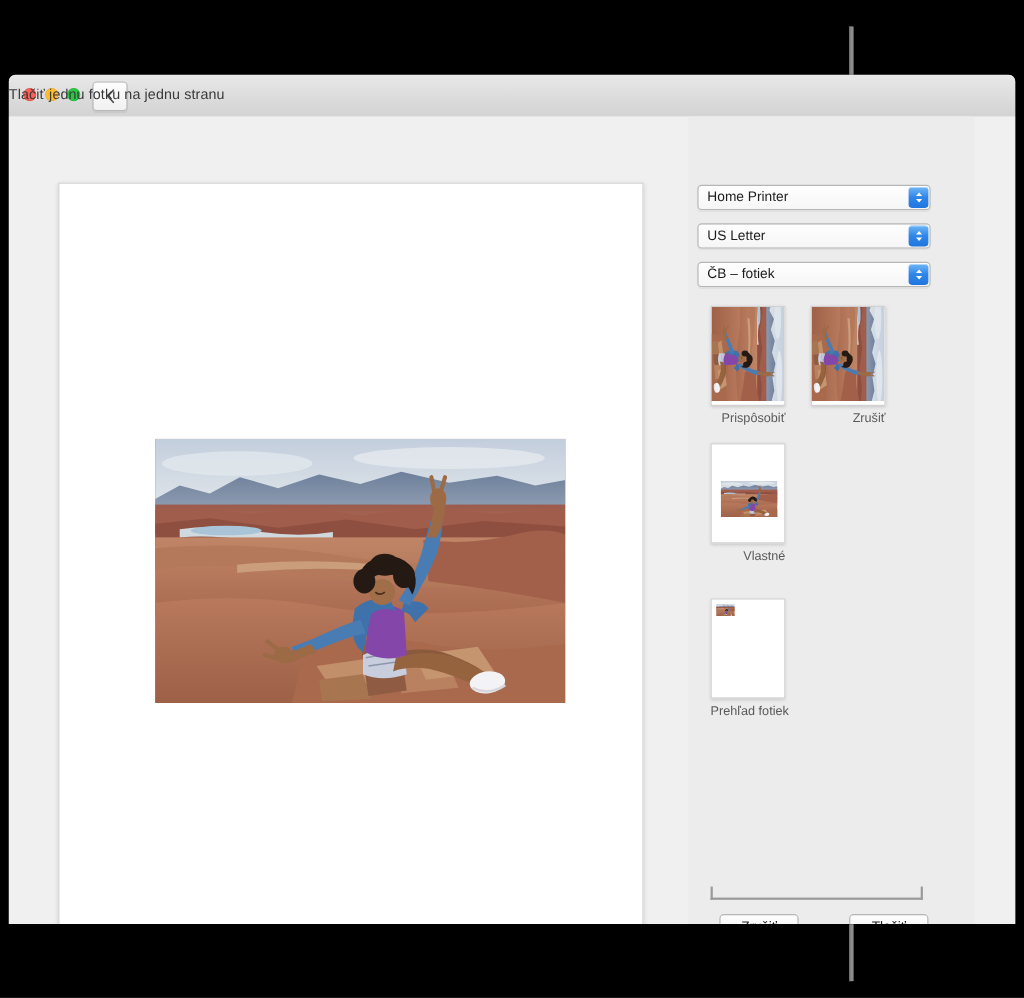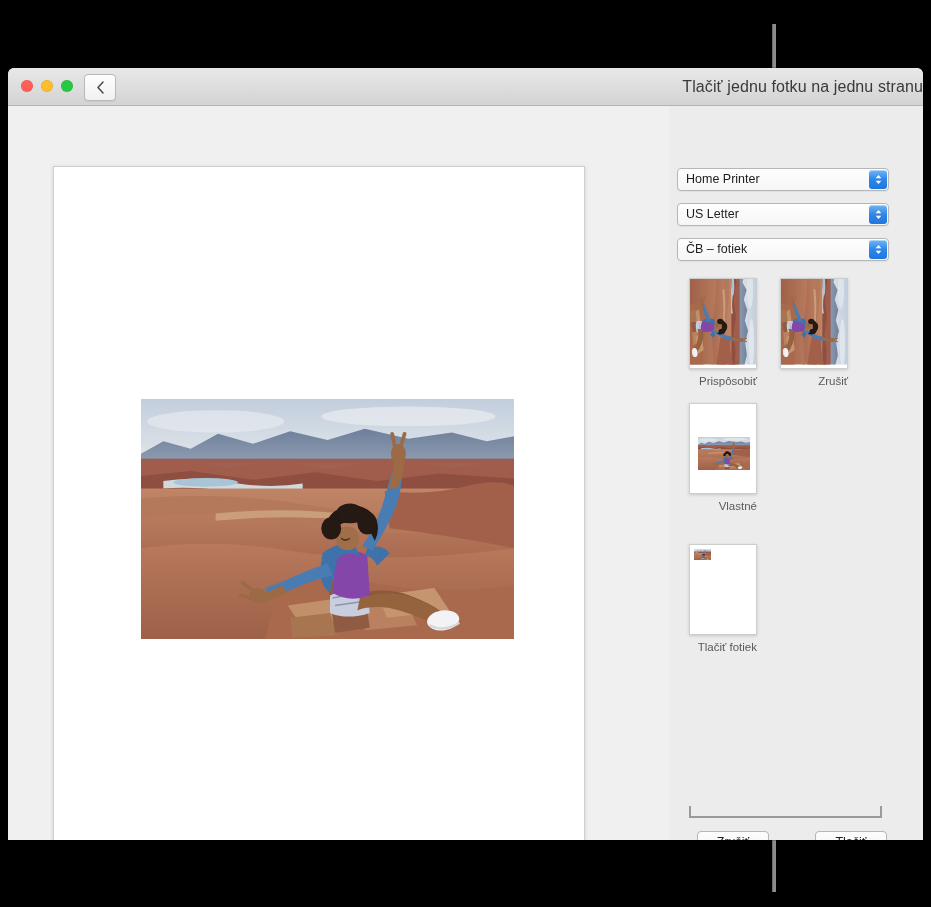--- a/index.html
+++ b/index.html
@@ -21,35 +21,35 @@
   .traffic{position:absolute;left:13px;top:12px;display:flex;gap:8px;}
   .tl{width:12px;height:12px;border-radius:50%;}
   .tl.red{background:#ff5f57;box-shadow:inset 0 0 0 .5px rgba(0,0,0,.12);}
   .tl.yellow{background:#febc2e;box-shadow:inset 0 0 0 .5px rgba(0,0,0,.12);}
   .tl.green{background:#28c840;box-shadow:inset 0 0 0 .5px rgba(0,0,0,.12);}
   .backbtn{position:absolute;left:76px;top:6px;width:30px;height:25px;border-radius:4px;
            background:linear-gradient(to bottom,#fdfdfd,#f1f1f1);
            border:1px solid #b9b9b9;box-shadow:0 1px 1px rgba(0,0,0,.06);
            display:flex;align-items:center;justify-content:center;}
   .backbtn svg{display:block;}
-  .wtitle{position:absolute;left:0;right:0;top:10px;text-align:right;
-          font-size:16px;color:#3a3a3a;letter-spacing:.1px;}
+  .wtitle{position:absolute;left:0;right:0;top:10px;text-align:left;
+          font-size:13px;color:#3a3a3a;letter-spacing:.1px;}
 
   .wbody{position:relative;height:735px;background:#f0f0f0;}
 
   
   .preview-page{position:absolute;left:45px;top:60px;width:530px;height:685px;
                 background:#fff;border:1px solid #cfcfcf;
                 box-shadow:0 1px 4px rgba(0,0,0,.13);}
   .photo-frame{position:absolute;left:87px;top:232px;width:373px;height:240px;overflow:hidden;
                background:#c68b63;}
   .photo-frame svg{display:block;width:100%;height:100%;}
 
   
-  .panel{position:absolute;left:661px;top:0;width:260px;height:735px;background:#ececec;}
+  .panel{position:absolute;left:618px;top:0;width:260px;height:735px;background:#ececec;}
 
   .popup{position:absolute;left:8px;width:210px;height:21px;
          background:linear-gradient(to bottom,#fefefe,#f6f6f6);
          border:1px solid #b6b6b6;border-radius:4px;
          box-shadow:0 1px 1px rgba(0,0,0,.05);}
   .popup .lbl{position:absolute;left:8px;top:3px;font-size:12.5px;color:#1d1d1d;
               white-space:nowrap;}
   .popup .arrows{position:absolute;right:1px;top:1px;width:18px;height:19px;border-radius:3px;
                  background:linear-gradient(to bottom,#6fb6f7 0%,#2f86e8 50%,#1f76e0 100%);
                  display:flex;align-items:center;justify-content:center;
@@ -290,21 +290,21 @@
 
         <div class="grid-row">
           <div class="cell">
             <div class="thumb">
               <div class="inner contact-inner">
                 <svg viewBox="0 0 300 193" preserveAspectRatio="xMidYMid slice">
                     <use href="#photo-art"></use>
                   </svg>
               </div>
             </div>
-            <div class="caption">Tlačiť fotiek</div>
+            <div class="caption">Prehľad fotiek</div>
           </div>
         </div>
 
       </div>
 
       <div class="bracket"></div>
 
       <div class="btnrow">
         <div class="btn">Zrušiť</div>
         <div class="btn">Tlačiť</div>

